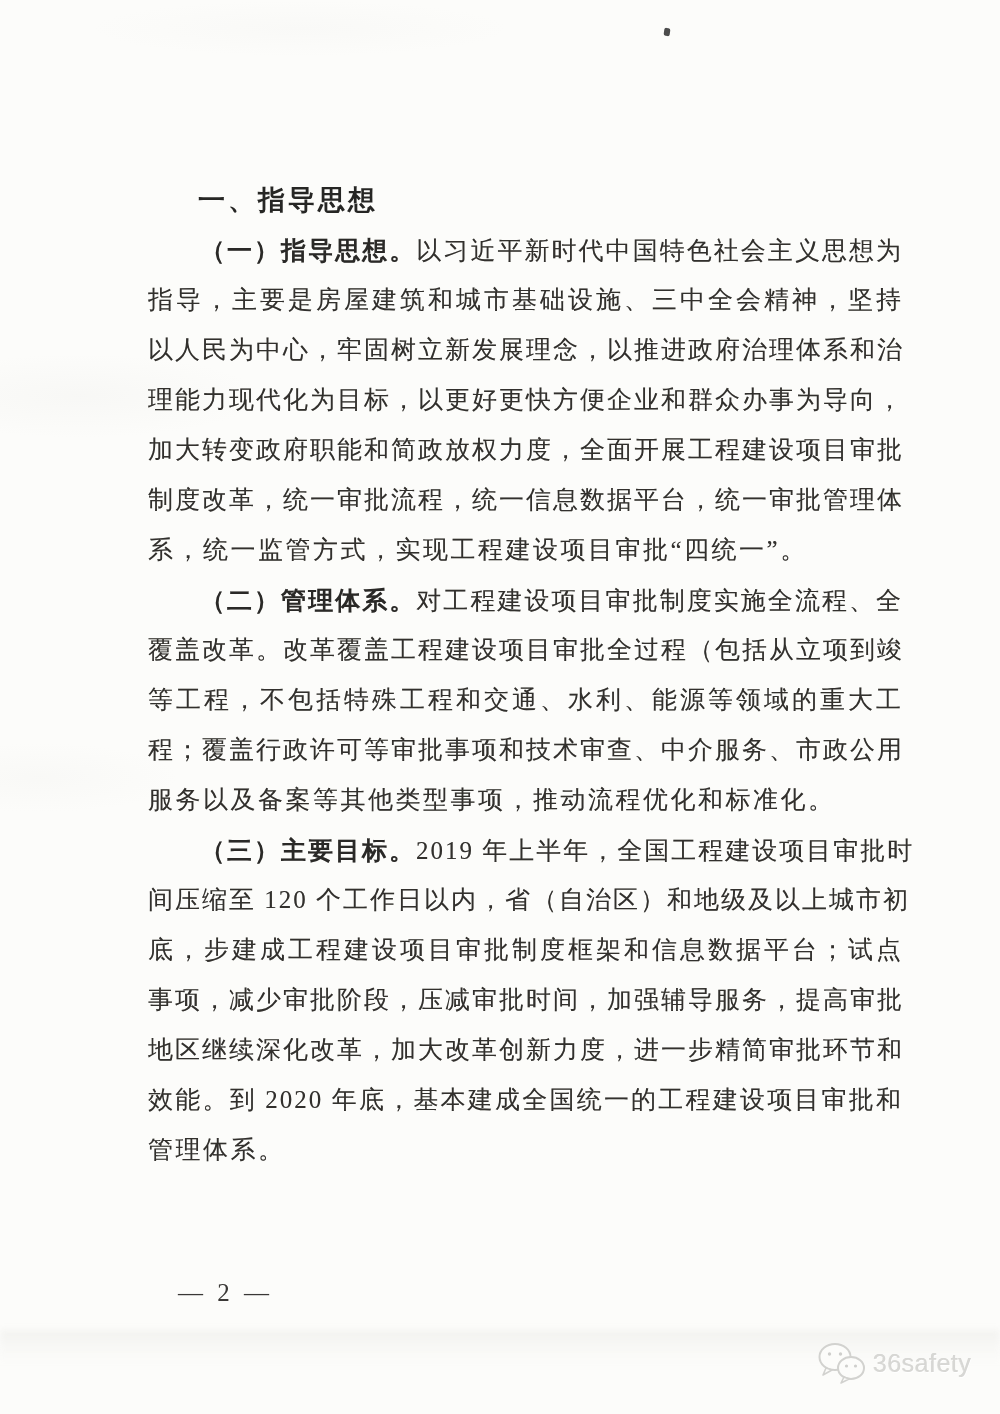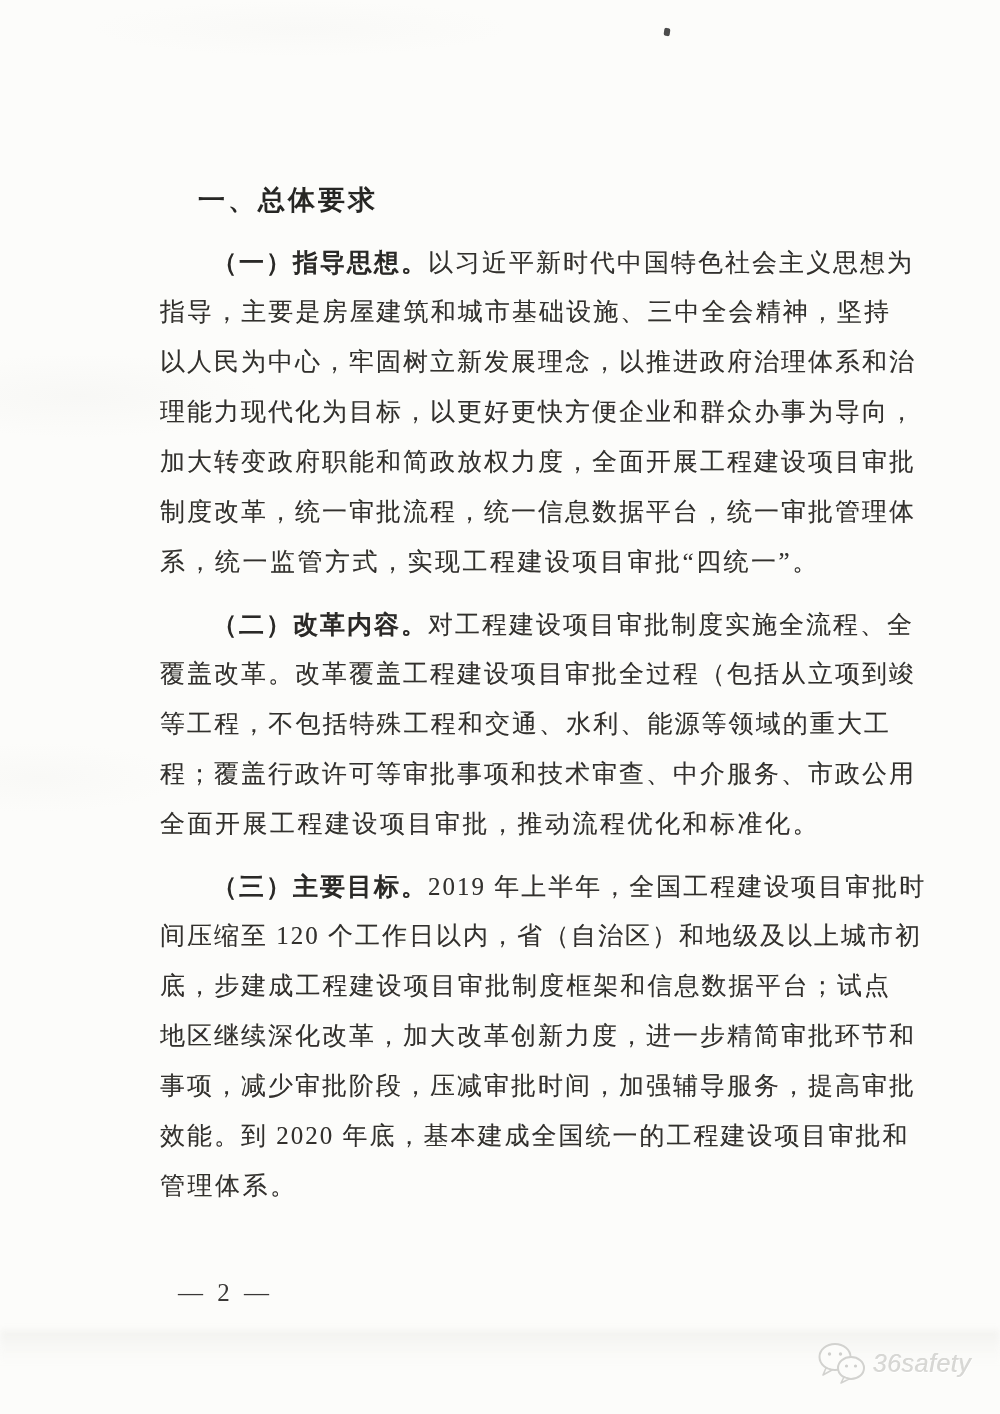--- a/index.html
+++ b/index.html
@@ -55,21 +55,21 @@
     margin: 0;
     height: 50px;
     line-height: 50px;
     font-family: "Liberation Sans", "DejaVu Sans", sans-serif;
     font-weight: 700;
     font-size: 27px;
     letter-spacing: 3px;
     text-indent: 50px;
     color: #262624;
   }
-  .paragraph { margin: 12px; }
+  .paragraph { margin: 0; }
   .line {
     height: 50px;
     line-height: 50px;
     white-space: nowrap;
     font-family: "Liberation Serif", "DejaVu Serif", serif;
     font-size: 25px;
     color: #32302d;
     letter-spacing: 2px;
     text-align: justify;
     text-align-last: justify;
@@ -97,65 +97,64 @@
     letter-spacing: 4px;
     color: #3a3836;
   }
   .watermark {
     position: absolute;
     left: 816px;
     top: 1340px;
     display: flex;
     align-items: center;
     gap: 5px;
-    font-style: italic;
   }
   .wm-text {
     font-family: "Liberation Sans", "DejaVu Sans", sans-serif;
     font-size: 25px;
     font-weight: 400;
     letter-spacing: 0.5px;
     color: #d7d7d4;
     text-shadow: 0.5px 0.5px 0 #ffffff, -0.5px -0.5px 0.5px rgba(180,180,176,0.5);
   }
   .wm-icon { display: block; }
 </style>
 </head>
 <body>
 
 <div class="page">
 
   <div class="scan-speck"></div>
   <div class="scan-band"></div>
 
   <main class="content">
-    <h1 class="heading">一、总体要求</h1>
+    <h1 class="heading">一、指导思想</h1>
     <section id="paragraphs">
         <div class="paragraph">
           <div class="line first"><span class="lead">（一）指导思想。</span><span>以习近平新时代中国特色社会主义思想为</span></div>
           <div class="line">指导，主要是房屋建筑和城市基础设施、三中全会精神，坚持</div>
           <div class="line">以人民为中心，牢固树立新发展理念，以推进政府治理体系和治</div>
           <div class="line">理能力现代化为目标，以更好更快方便企业和群众办事为导向，</div>
           <div class="line">加大转变政府职能和简政放权力度，全面开展工程建设项目审批</div>
           <div class="line">制度改革，统一审批流程，统一信息数据平台，统一审批管理体</div>
           <div class="line last">系，统一监管方式，实现工程建设项目审批“四统一”。</div>
         </div>
         <div class="paragraph">
-          <div class="line first"><span class="lead">（二）改革内容。</span><span>对工程建设项目审批制度实施全流程、全</span></div>
+          <div class="line first"><span class="lead">（二）管理体系。</span><span>对工程建设项目审批制度实施全流程、全</span></div>
           <div class="line">覆盖改革。改革覆盖工程建设项目审批全过程（包括从立项到竣</div>
           <div class="line">等工程，不包括特殊工程和交通、水利、能源等领域的重大工</div>
           <div class="line">程；覆盖行政许可等审批事项和技术审查、中介服务、市政公用</div>
-          <div class="line last">全面开展工程建设项目审批，推动流程优化和标准化。</div>
+          <div class="line last">服务以及备案等其他类型事项，推动流程优化和标准化。</div>
         </div>
         <div class="paragraph">
           <div class="line first"><span class="lead">（三）主要目标。</span><span>2019 年上半年，全国工程建设项目审批时</span></div>
           <div class="line">间压缩至 120 个工作日以内，省（自治区）和地级及以上城市初</div>
           <div class="line">底，步建成工程建设项目审批制度框架和信息数据平台；试点</div>
+          <div class="line">事项，减少审批阶段，压减审批时间，加强辅导服务，提高审批</div>
           <div class="line">地区继续深化改革，加大改革创新力度，进一步精简审批环节和</div>
-          <div class="line">事项，减少审批阶段，压减审批时间，加强辅导服务，提高审批</div>
           <div class="line">效能。到 2020 年底，基本建成全国统一的工程建设项目审批和</div>
           <div class="line last">管理体系。</div>
         </div>
       </section>
   </main>
 
   <div class="page-number">— 2 —</div>
 
   <div class="watermark">
     <svg class="wm-icon" width="52" height="46" viewBox="0 0 52 46" fill="none">

